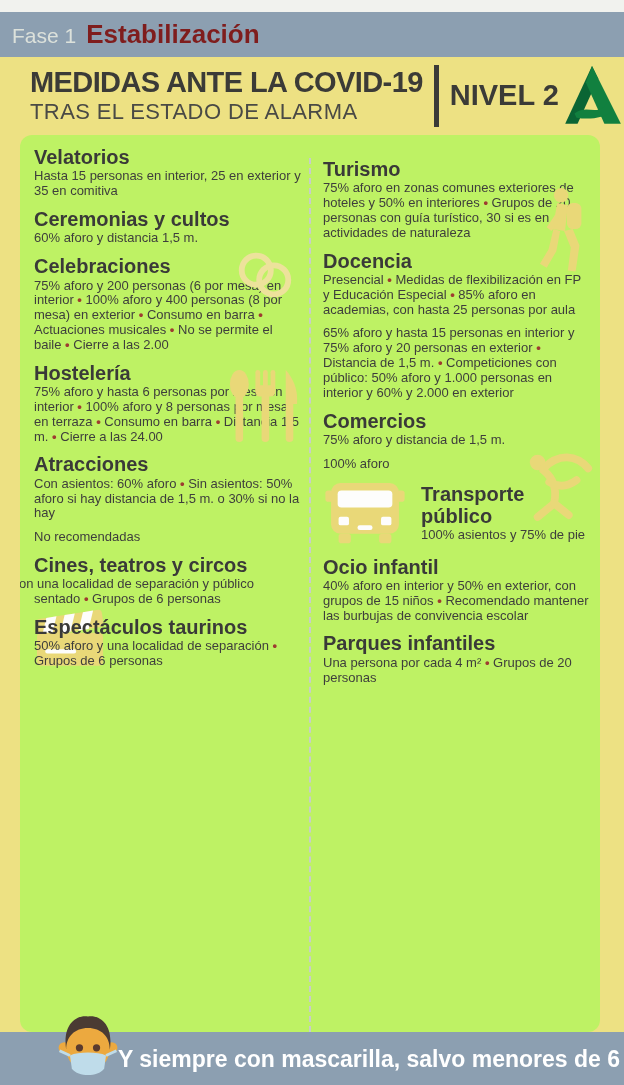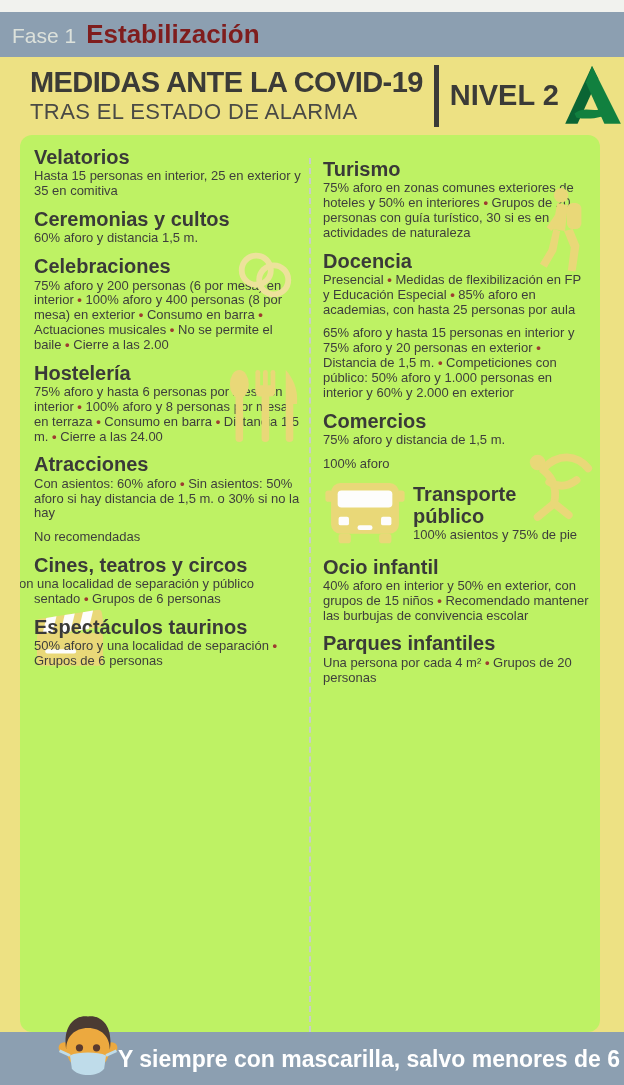--- a/index.html
+++ b/index.html
@@ -33,21 +33,21 @@
   .item h3{margin:0;font-size:20px;line-height:1.12;color:#3A3A38;}
   .item p{margin:1px 0 0;font-size:13px;line-height:1.14;color:#3E3E3C;}
   .bullet{color:#9E3C30;font-weight:bold;}
   .icon{display:inline-block;line-height:0;}
   .icon-rings{position:absolute;right:4px;top:-6px;}
   .icon-cutlery{position:absolute;right:2px;bottom:0;}
   .icon-clapper{position:absolute;left:-2px;top:50px;}
   .wrapped{margin-left:88px;text-indent:-88px;}
   .icon-hiker{position:absolute;right:-2px;bottom:-34px;z-index:2;}
   .icon-exercise{position:absolute;right:-4px;top:116px;}
-  .transporte-row{display:flex;gap:6px;align-items:flex-start;}
+  .transporte-row{display:flex;gap:14px;align-items:flex-start;}
   .transporte-row .tcontent{padding-top:2px;}
 
   .footer{position:absolute;left:0;right:0;bottom:0;height:53px;background:#8C9FB1;}
   .footer-text{position:absolute;left:118px;top:50%;transform:translateY(-50%);
     color:#FFFFFF;font-weight:bold;font-size:23px;white-space:nowrap;}
   .maskicon{position:absolute;left:50px;bottom:3px;z-index:3;line-height:0;}
 </style>
 </head>
 <body>
 

